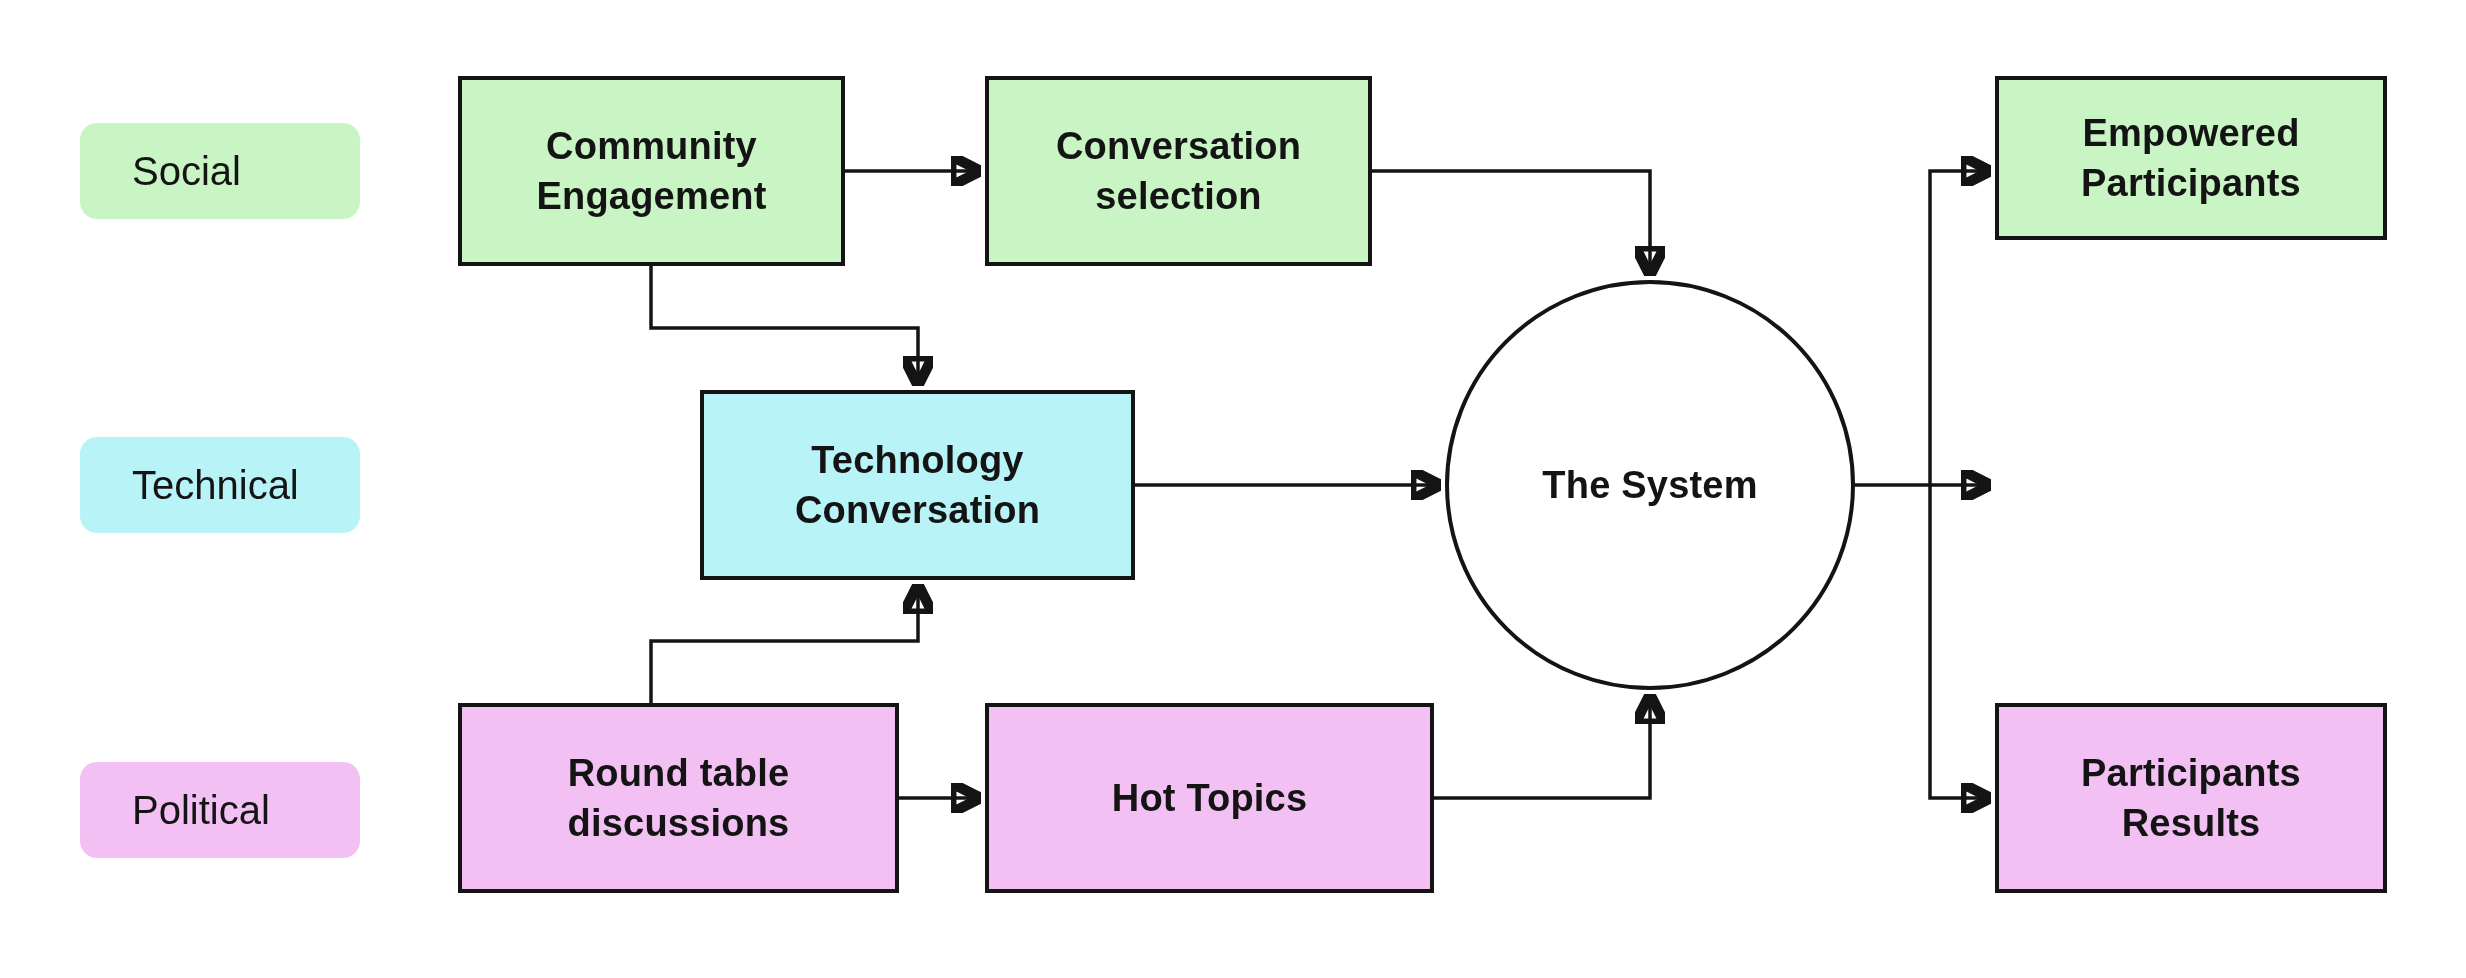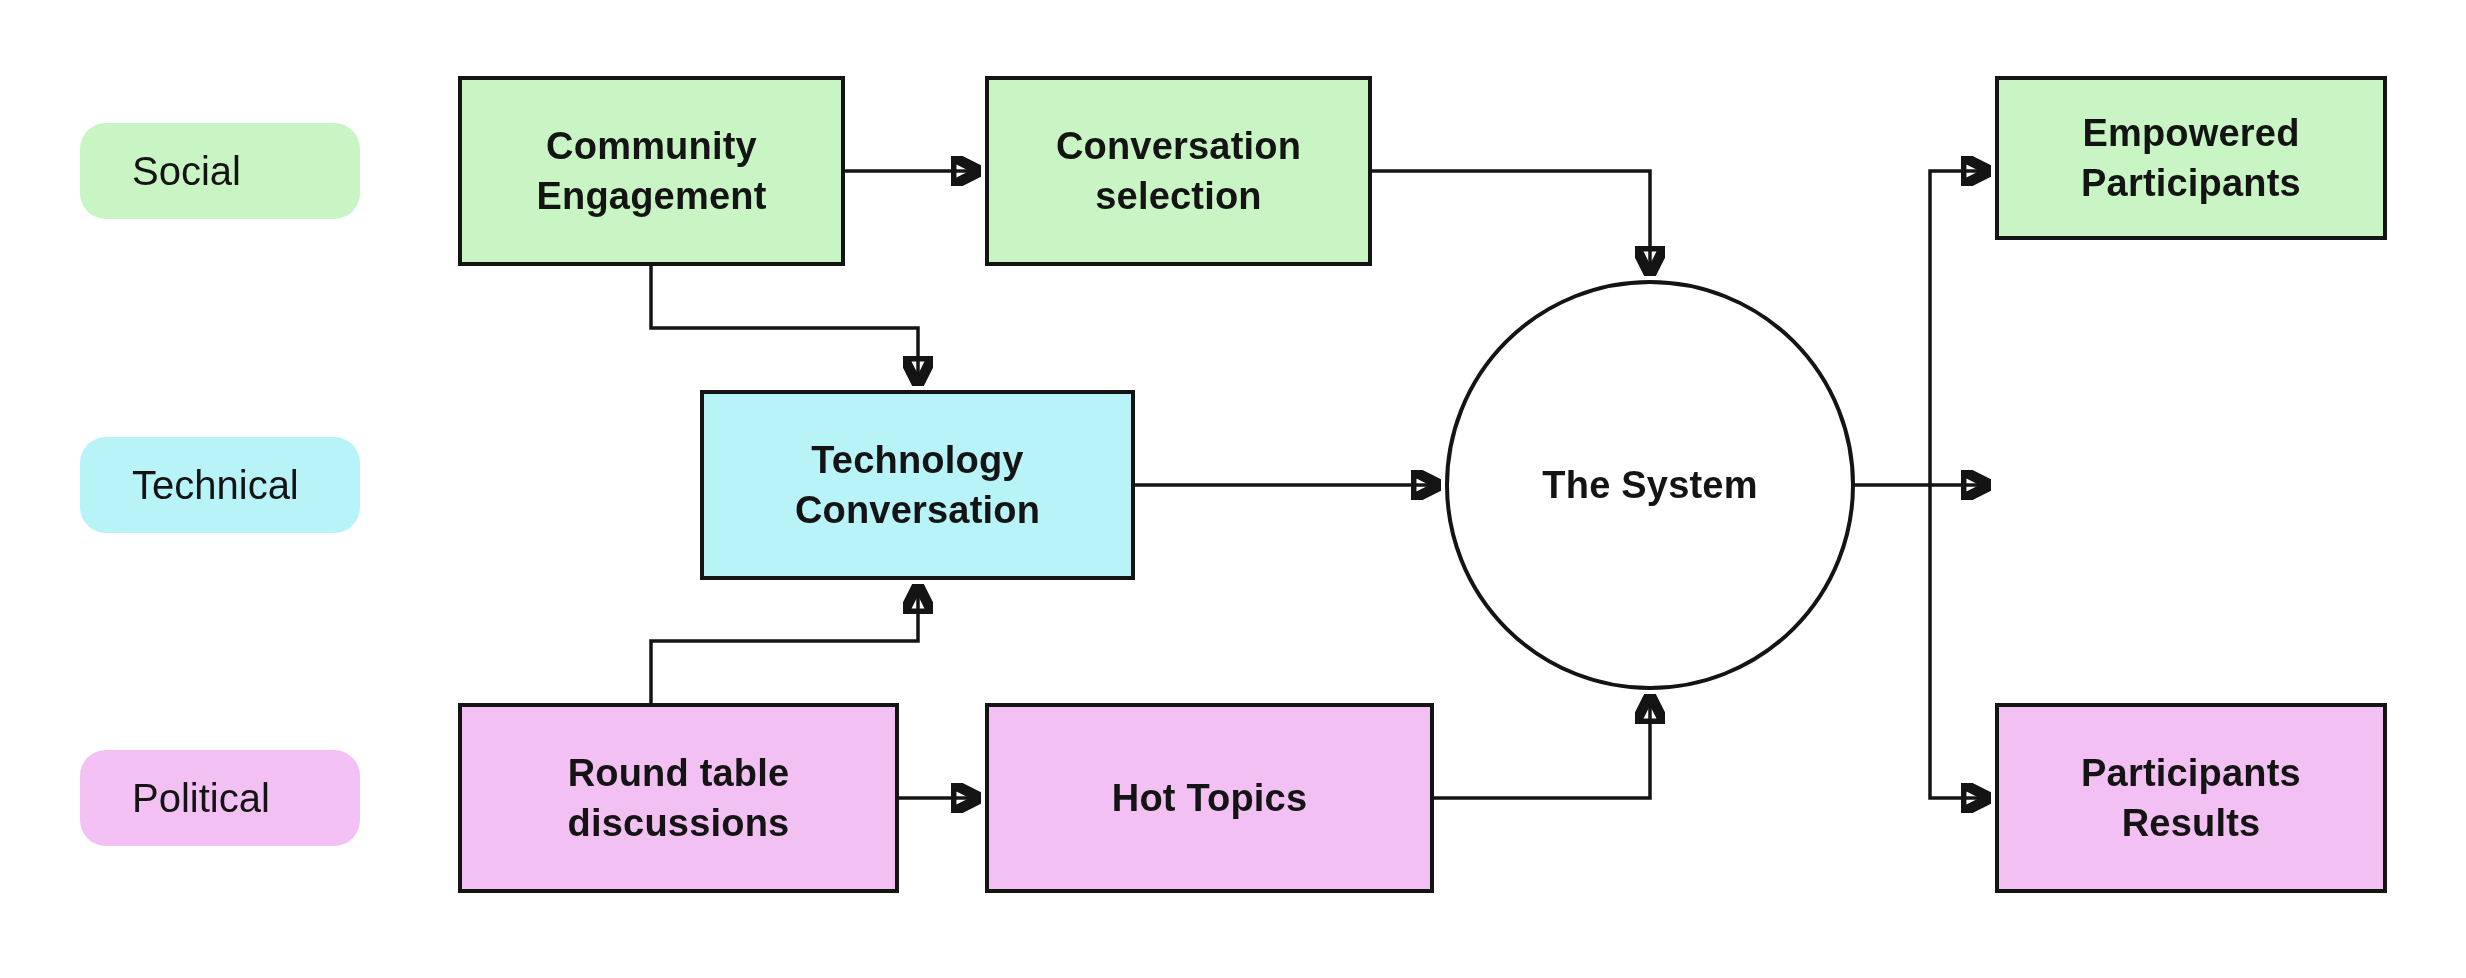--- a/index.html
+++ b/index.html
@@ -41,27 +41,27 @@
   .node.pink{background:var(--c-pink,#f2c0f2);}
   .node.circle{
     background:#ffffff;
     border-radius:50%;
     padding:0 20px;
   }
   .legend-chip{
     position:absolute;
     display:flex;align-items:center;
     box-sizing:border-box;
-    border-radius:26px;
+    border-radius:17px;
     font-size:40px;font-weight:400;
     padding-left:52px;
   }
   .legend-chip.green{background:var(--c-green,#c9f5c5);}
   .legend-chip.cyan{background:var(--c-cyan,#b8f3f8);}
-  .legend-chip.pink{background:var(--c-pink,#f2c0f2);}
+  .legend-chip.pink{background:var(--c-pink,#f2c0f2);margin-top:12px;}
 </style>
 </head>
 <body>
 
 <div class="canvas">
 
   <svg class="edges" viewBox="0 0 2466 978" xmlns="http://www.w3.org/2000/svg">
     <defs>
       <marker id="ah" viewBox="0 0 10 10" refX="10" refY="5" markerWidth="8.5" markerHeight="8.5" orient="auto-start-reverse">
         <path d="M0,0 L10,5 L0,10 z" fill="#141414" stroke="none"></path>

